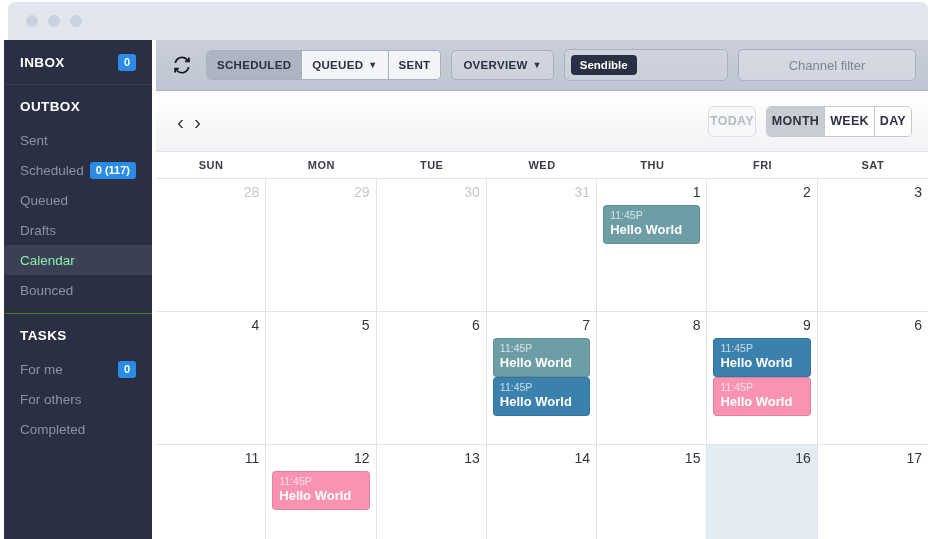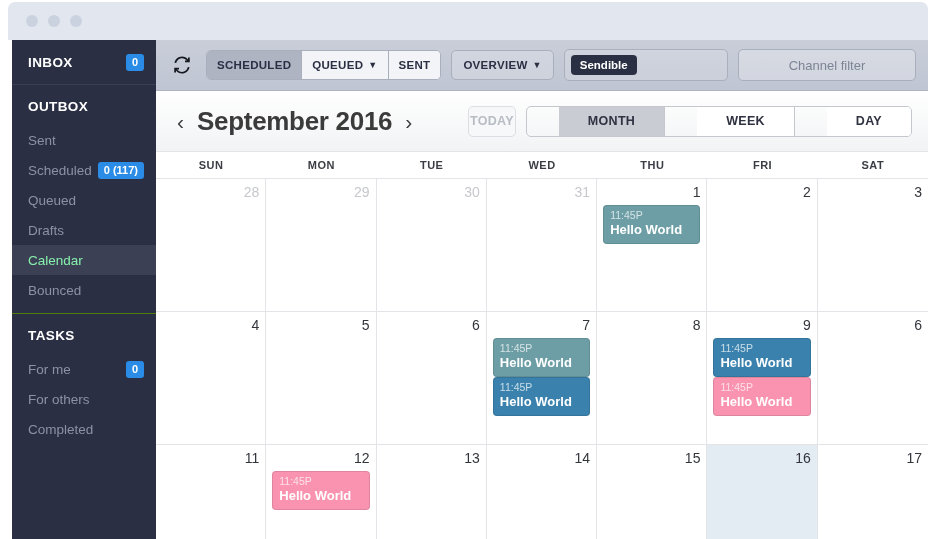--- a/index.html
+++ b/index.html
@@ -20,21 +20,21 @@
     position: absolute; left: 8px; top: 2px;
     width: 920px; height: 38px;
     background: #e2e6ee;
     border-radius: 7px 7px 0 0;
   }
   .chrome-dots { position: absolute; left: 18px; top: 13px; display: flex; gap: 10px; }
   .chrome-dot { width: 12px; height: 12px; border-radius: 50%; background: #cbd2df; }
 
   
   .sidebar {
-    position: absolute; left: 12px; top: 40px;
+    position: absolute; left: 4px; top: 40px;
     width: 148px; height: 499px;
     background: #2b2f43;
     color: #9ba0b0;
   }
   .sb-inbox {
     height: 45px; display: flex; align-items: center;
     padding: 0 16px; border-bottom: 1px solid #3b3f55;
   }
   .sb-head {
     font-size: 13.5px; font-weight: bold; color: #ffffff;
@@ -135,23 +135,23 @@
     border: 1px solid #dcdee3; border-radius: 5px;
     background: #f7f8f9; color: #b8bcc4;
     font-size: 12.5px; font-weight: bold; letter-spacing:.3px;
     margin-right: 10px;
   }
   .view-group {
     display: flex; height: 31px;
     border: 1px solid #c4c7ce; border-radius: 5px; overflow: hidden;
   }
   .view-group .vbtn {
-    display: flex; align-items: center; padding: 0 29px;
+    display: flex; align-items: center; padding: 0 5px;
     font-size: 12.5px; font-weight: bold; color: #2f3240; letter-spacing:.3px;
-    background: #ffffff; border-right: 1px solid #c4c7ce; margin-left: 32px;
+    background: #ffffff; border-right: 1px solid #c4c7ce;
   }
   .view-group .vbtn:last-child { border-right: none; }
   .view-group .vbtn.sel { background: #c9ccd3; }
 
   
   .dow-row {
     display: grid; grid-template-columns: repeat(7, 1fr);
     border-top: 1px solid #e3e4e7;
     border-bottom: 1px solid #e3e4e7;
     background: #ffffff;
@@ -278,21 +278,20 @@
         <span class="chip">Sendible</span>
       </div>
 
       <div class="filter-box">
         <span>Channel filter</span>
       </div>
     </div>
 
     <div class="cal-head">
       <span class="nav-arrow">‹</span>
-      <h1 class="month-title">September 2016</h1>
       <span class="nav-arrow">›</span>
       <div class="head-spacer"></div>
       <div class="today-btn">TODAY</div>
       <div class="view-group" id="view-group">
           <div class="vbtn sel">MONTH</div>
           <div class="vbtn">WEEK</div>
           <div class="vbtn">DAY</div>
         </div>
     </div>
 

